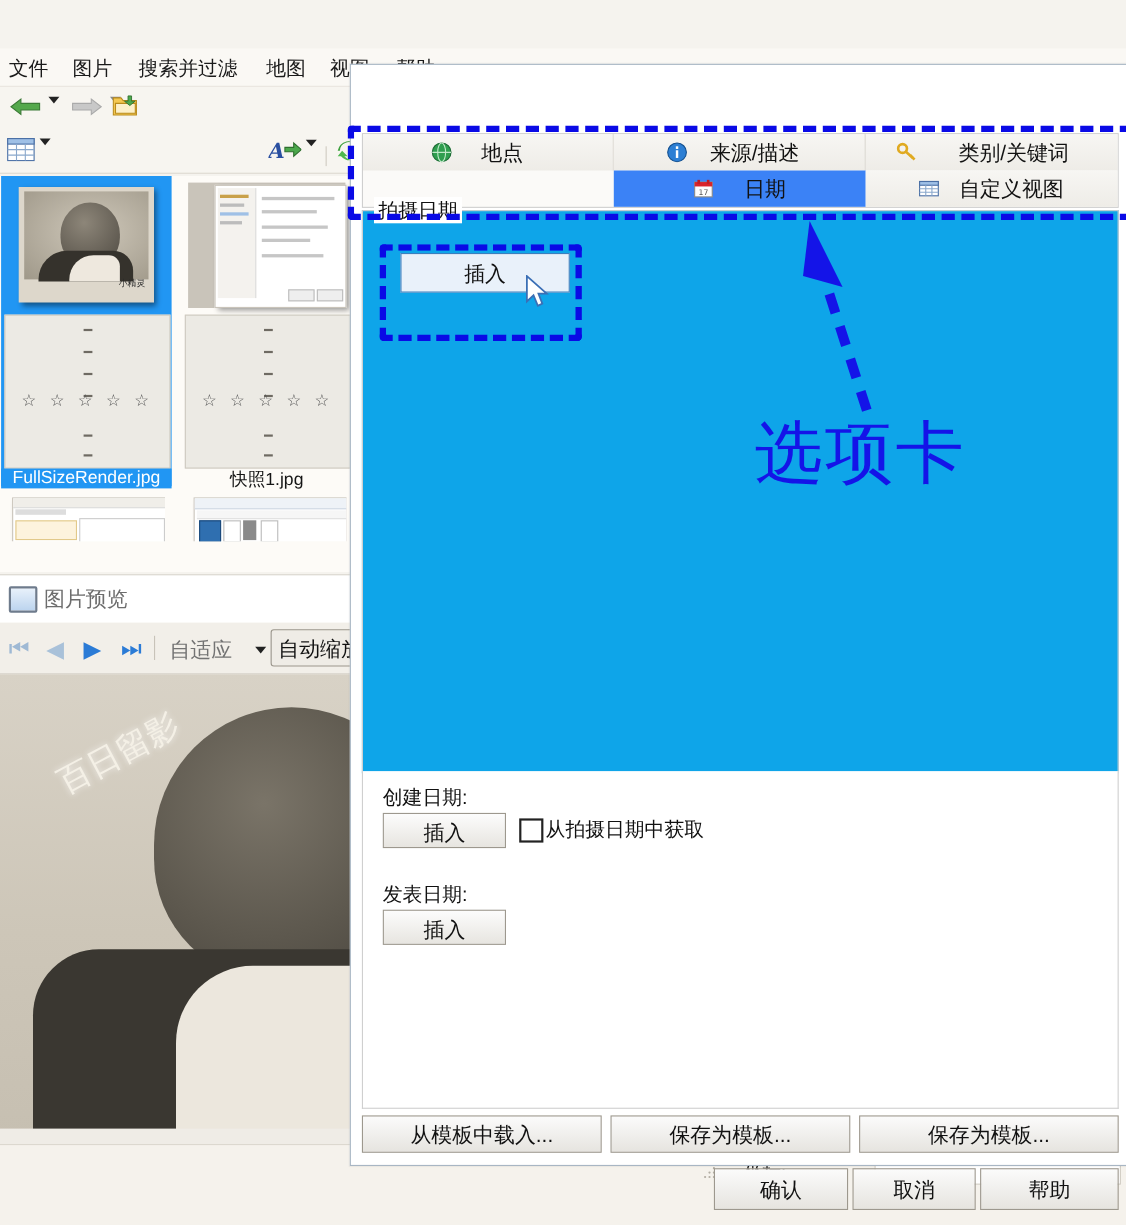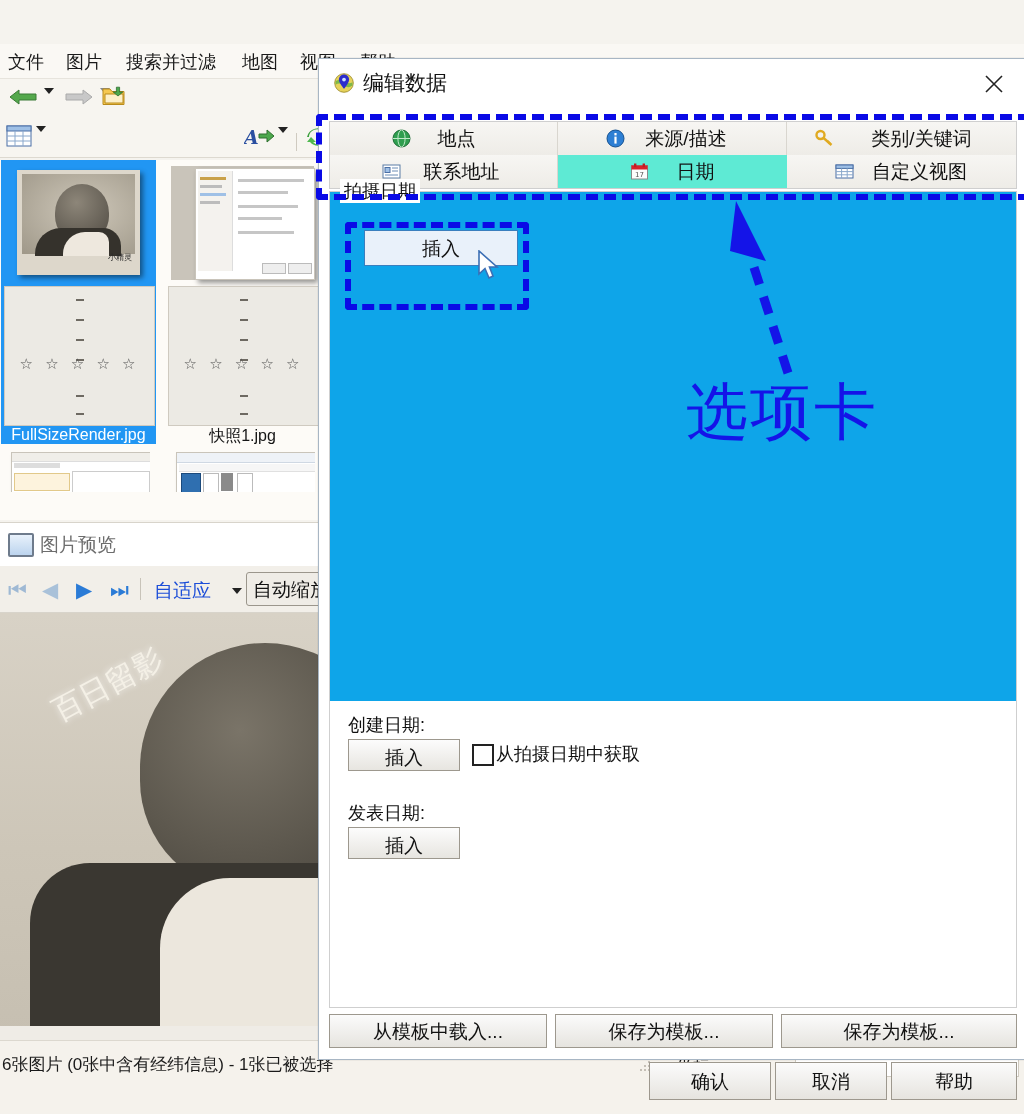--- a/index.html
+++ b/index.html
@@ -49,21 +49,21 @@
   .fname.un{color:#151515;}
   .doc-shot{background:#ffffff;border:1px solid #c9c4ba;}
 
   .previewhdr{position:absolute;left:0;top:522px;width:320px;height:44px;background:#ffffff;border-top:1px solid #d8d4cb;border-bottom:1px solid #d8d4cb;}
   .previewhdr .ic{position:absolute;left:8px;top:10px;width:22px;height:20px;background:linear-gradient(#e8f1fb,#bcd4ee);border:2px solid #6e7b8c;border-radius:2px;}
   .previewhdr .lb{position:absolute;left:40px;top:9px;font-size:19px;color:#6d6d6d;}
 
   .navbar{position:absolute;left:0;top:566px;width:320px;height:46px;background:#f2efe9;border-bottom:1px solid #d8d4cb;}
   .navbtn{position:absolute;top:12px;font-size:21px;color:#2b7bd6;}
   .navsep{position:absolute;left:140px;top:12px;width:1px;height:22px;background:#c8c3b9;}
-  .fitsel{position:absolute;left:154px;top:12px;font-size:19px;color:#1d4ed8;}
+  .fitsel{position:absolute;left:154px;top:12px;font-size:19px;color:#737373;}
   .fitcaret{position:absolute;left:232px;top:22px;}
   .autozoom{position:absolute;left:246px;top:6px;width:86px;height:32px;background:#efece6;border:1px solid #9b968c;border-radius:3px;}
   .autozoom span{position:absolute;left:6px;top:4px;font-size:19px;color:#111;}
 
   .bigpreview{position:absolute;left:0;top:613px;width:320px;height:427px;overflow:hidden;
      background:linear-gradient(180deg,#d8d2c6 0%,#cdc6b8 55%,#c6bfb1 100%);}
   .bp-head{position:absolute;left:140px;top:30px;width:250px;height:250px;border-radius:50% 50% 45% 45%;
      background:radial-gradient(circle at 40% 35%, #7a7468 0%, #5d584e 55%, #45413a 100%);}
   .bp-body{position:absolute;left:30px;top:250px;width:330px;height:220px;background:#3a3731;border-radius:60px 40px 0 0;}
   .bp-bib{position:absolute;left:160px;top:265px;width:190px;height:180px;background:#ece7dd;border-radius:70px 30px 0 0;}
@@ -90,21 +90,21 @@
   .dlg-title .tx{position:absolute;left:44px;top:10px;font-size:21px;color:#111;}
   .dlg-close{position:absolute;right:14px;top:10px;width:34px;height:28px;cursor:default;}
   .dlg-close svg{position:absolute;left:7px;top:5px;}
 
   .tabstrip{position:absolute;left:10px;top:62px;width:686px;height:66px;background:#fbfaf8;border:1px solid #cfcfcf;}
   .tabrow{position:absolute;left:0;width:686px;height:33px;}
   .tab{position:absolute;height:33px;box-sizing:border-box;}
   .tab .tlbl{position:absolute;left:0;right:0;top:4px;text-align:center;font-size:19px;color:#111;}
   .tab .ticon{position:absolute;top:7px;width:19px;height:19px;}
   .tab.inactive{background:linear-gradient(#f7f6f3,#eeece7);border-right:1px solid #d9d6cf;padding-left:12px;}
-  .tab.active{background:#5eead4;}
+  .tab.active{background:#3b82f6;}
 
   .grpbox{position:absolute;left:10px;top:132px;width:686px;height:510px;background:#0ea5e9;border:1px solid #cfcfcf;}
   .grpbox .legend{position:absolute;left:10px;top:-13px;background:#fff;padding:0 4px;font-size:18px;color:#111;}
   .insertbtn{position:absolute;width:152px;height:34px;background:#e9f1fa;border:1px solid #3a7fbe;}
   .insertbtn span{position:absolute;left:0;right:0;top:5px;text-align:center;font-size:19px;color:#111;}
 
   .cursor{position:absolute;width:22px;height:30px;}
 
   .lowfields{position:absolute;left:10px;top:642px;width:686px;height:306px;background:#fff;border:1px solid #cfcfcf;border-top:none;}
   .fieldlbl{position:absolute;font-size:18px;color:#111;}
@@ -305,53 +305,36 @@
     <div class="bp-bib"></div>
     <div class="bp-caligraphy">百日留影</div>
     <div class="bp-bottom"></div>
   </div>
 
   <div class="rt-scroll">
     <div class="thumbbar"></div>
   </div>
 
   <div class="statusbar">
-    <span class="txt">6张图片 (0张中含有经纬信息) - 1张已被选择</span>
     <span class="grip">
       <i style="left:0;top:8px"></i>
         <i style="left:4px;top:8px"></i>
         <i style="left:8px;top:8px"></i>
       <i style="left:4px;top:4px"></i>
         <i style="left:8px;top:4px"></i>
         <i style="left:8px;top:0"></i>
     </span>
     <span class="coordlbl">坐标:</span>
     <span class="coordbox"></span>
 
   </div>
 </div>
 
 <div id="dlg">
 
-  <div class="dlg-title">
-    <span class="ic">
-      <svg width="22" height="22" viewBox="0 0 26 26">
-        <circle cx="13" cy="13" r="11" fill="#e6d25a" stroke="#9b8a2a"></circle>
-        <path d="M3 11 q6 -4 11 0 q5 4 9 1 l0 4 q-5 4 -10 0 q-5 -4 -10 -1 z" fill="#7db84a"></path>
-        <path d="M13 3 c-3.4 0 -6 2.6 -6 6 c0 4.4 6 11 6 11 s6 -6.6 6 -11 c0 -3.4 -2.6 -6 -6 -6 z" fill="#2c2ccc"></path>
-        <circle cx="13" cy="9" r="2.2" fill="#cfe0ff"></circle>
-      </svg>
-    </span>
-    <span class="tx">编辑数据</span>
-    <span class="dlg-close">
-      <svg width="20" height="20" viewBox="0 0 20 20">
-          <path d="M2 2 L18 18 M18 2 L2 18" stroke="#222" stroke-width="1.6" fill="none"></path>
-        </svg>
-    </span>
-  </div>
 
   <div class="tabstrip">
     <div class="tabrow" style="top:0">
       <div class="tab inactive" style="left:0;width:228px">
         <span class="ticon" style="left:62px">
           <svg width="19" height="19" viewBox="0 0 19 19">
               <circle cx="9.5" cy="9.5" r="8.5" fill="#2f9e4f" stroke="#1d6b35"></circle>
               <ellipse cx="9.5" cy="9.5" rx="3.6" ry="8.5" fill="none" stroke="#bfe8c8"></ellipse>
               <line x1="1" y1="9.5" x2="18" y2="9.5" stroke="#bfe8c8"></line>
             </svg>
@@ -373,32 +356,20 @@
           <svg width="19" height="19" viewBox="0 0 19 19">
               <circle cx="9.5" cy="9.5" r="8.5" fill="#2d7fd4" stroke="#14508f"></circle>
               <rect x="8.4" y="7.6" width="2.2" height="7" fill="#fff"></rect>
               <rect x="8.4" y="4" width="2.2" height="2.4" fill="#fff"></rect>
             </svg>
         </span>
         <span class="tlbl" style="left:28px">来源/描述</span>
       </div>
     </div>
     <div class="tabrow" style="top:33px">
-      <div class="tab inactive" style="left:0;width:228px">
-        <span class="ticon" style="left:52px">
-          <svg width="19" height="19" viewBox="0 0 19 19">
-              <rect x="1" y="3" width="17" height="13" fill="#fff" stroke="#5a7ca5"></rect>
-              <rect x="3" y="5.5" width="5" height="5" fill="#9fc0e6" stroke="#4a6fa5"></rect>
-              <line x1="10" y1="6" x2="16" y2="6" stroke="#6b8cb5"></line>
-              <line x1="10" y1="9" x2="16" y2="9" stroke="#6b8cb5"></line>
-              <line x1="3" y1="13" x2="16" y2="13" stroke="#6b8cb5"></line>
-            </svg>
-        </span>
-        <span class="tlbl" style="left:36px">联系地址</span>
-      </div>
       <div class="tab active" style="left:228px;width:229px">
         <span class="ticon" style="left:72px">
           <svg width="19" height="19" viewBox="0 0 19 19">
               <rect x="1.5" y="3.5" width="16" height="13.5" fill="#fdfdfd" stroke="#8a8a8a"></rect>
               <rect x="1.5" y="3.5" width="16" height="4" fill="#d8232a"></rect>
               <rect x="4" y="1.5" width="2.4" height="3.6" fill="#c01c22"></rect>
               <rect x="12.6" y="1.5" width="2.4" height="3.6" fill="#c01c22"></rect>
               <text x="9.5" y="15" font-size="7" fill="#555" text-anchor="middle" font-family="DejaVu Sans, sans-serif">17</text>
             </svg>
         </span>

